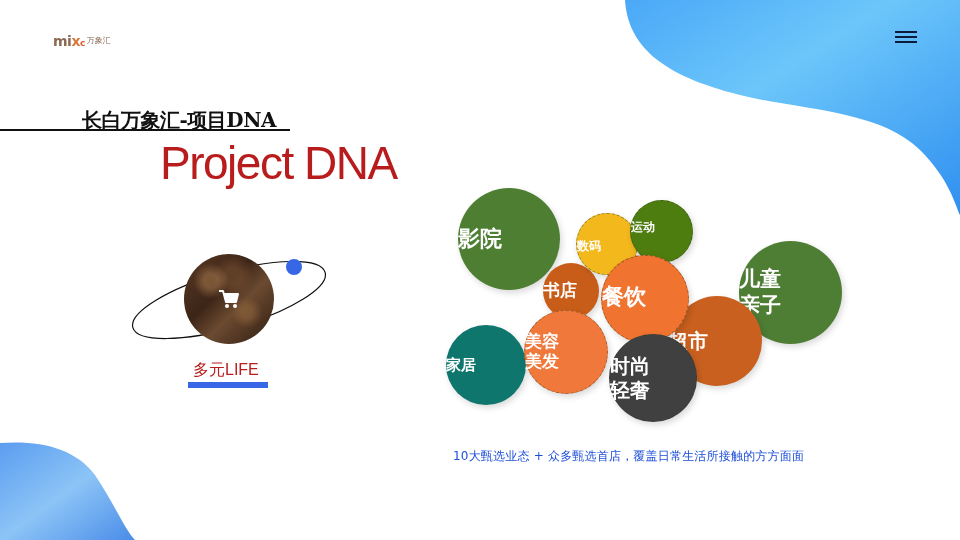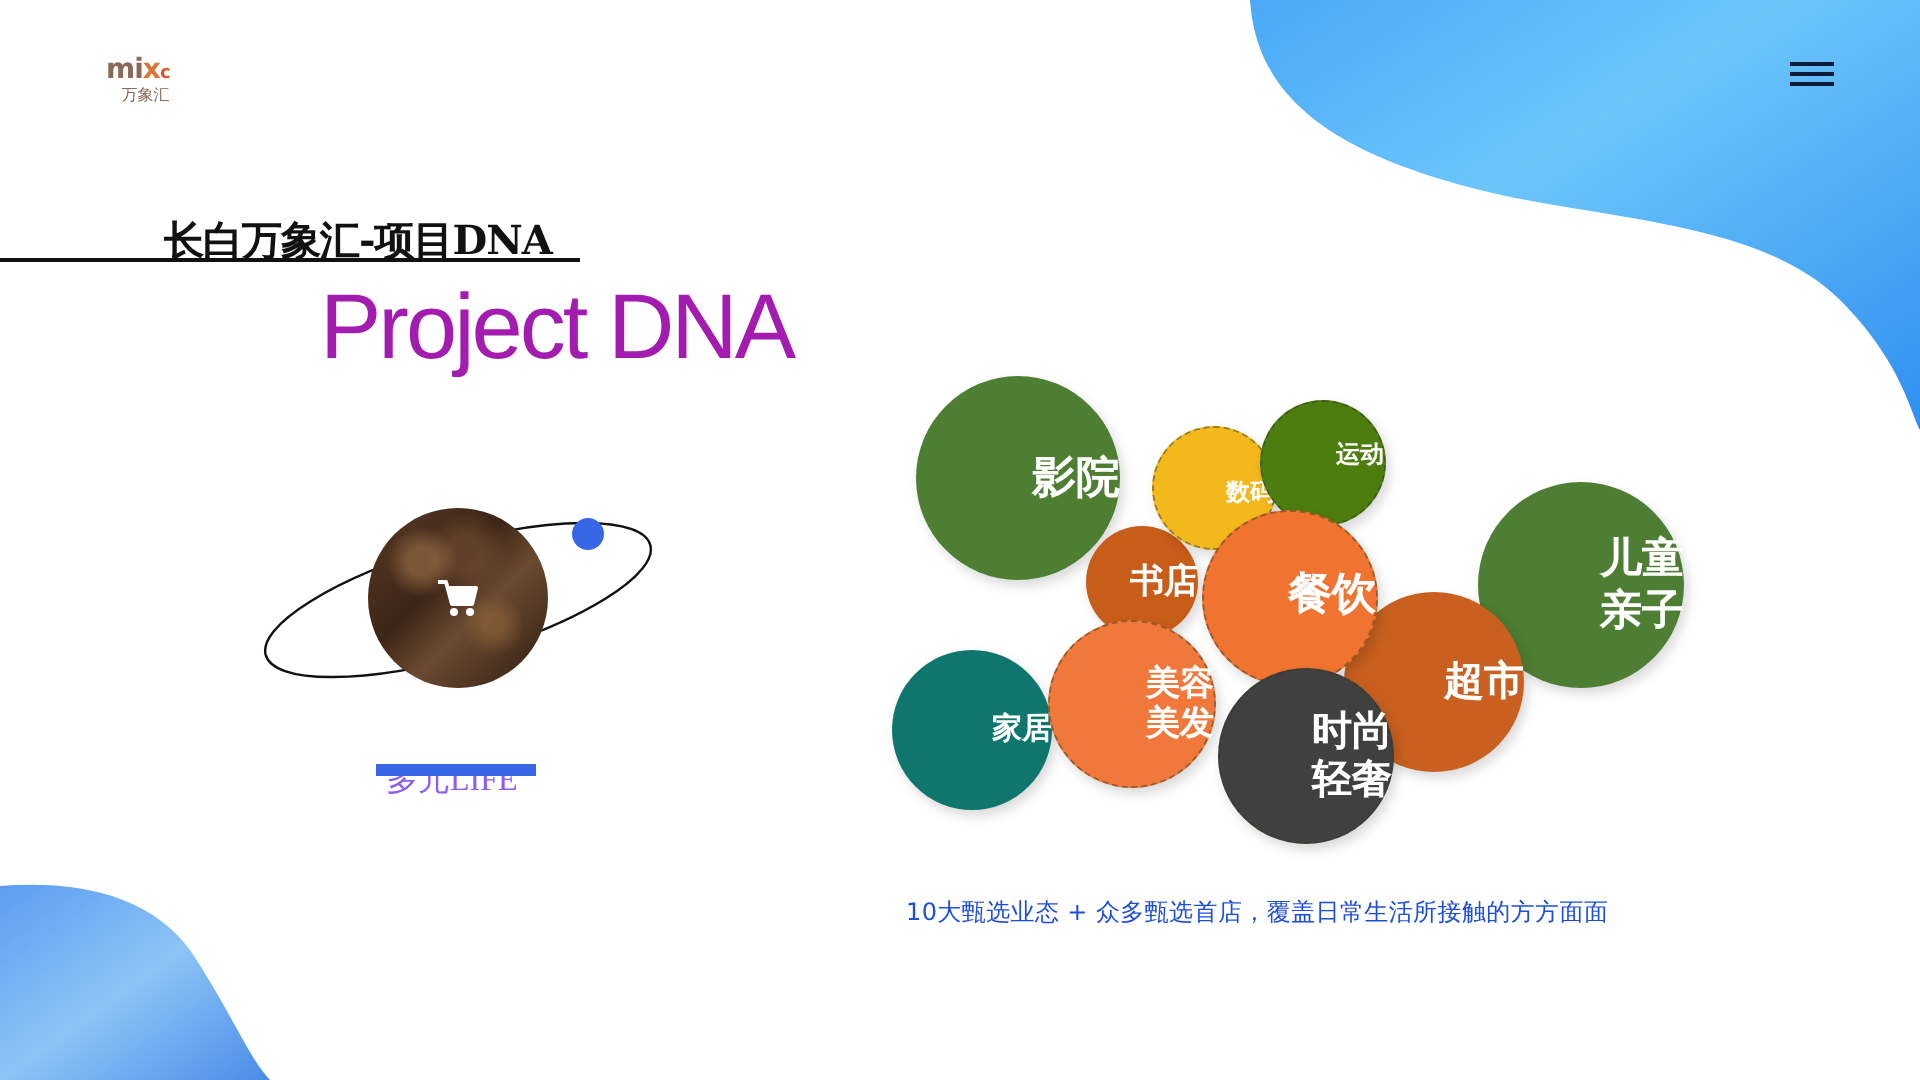--- a/index.html
+++ b/index.html
@@ -1,46 +1,46 @@
 <!DOCTYPE html>
 <html><head>
   <meta charset="utf-8">
   <style>
     * { margin: 0; padding: 0; box-sizing: border-box; }
     html, body { width: 960px; height: 540px; overflow: hidden; background: #ffffff; }
     body { position: relative; font-family: "Liberation Sans", "DejaVu Sans", sans-serif; }
 
     .bg-wave { position: absolute; left: 0; top: 0; width: 960px; height: 540px; pointer-events: none; }
 
-    .logo { position: absolute; left: 53px; top: 28px; display: flex; align-items: flex-end; height: 20px; flex-direction: column; }
+    .logo { position: absolute; left: 53px; top: 28px; display: flex; align-items: flex-end; height: 20px; }
     .logo-mix { font-family: "DejaVu Sans", sans-serif; font-weight: bold; font-size: 14px; color: #8a6a55; letter-spacing: -0.5px; line-height: 1; }
     .logo-mix .x { color: #d9773a; }
     .logo-mix .c { color: #e2552a; font-size: 9px; }
     .logo-cn { font-size: 8px; color: #8a6a55; margin-left: 2px; margin-bottom: 2px; }
 
     .menu-btn { position: absolute; left: 895px; top: 31px; width: 22px; height: 14px; cursor: pointer; }
     .menu-btn span { display: block; height: 2px; background: #0d1b3a; margin-bottom: 3px; }
 
     .title-cn { position: absolute; left: 82px; top: 107px; font-family: "DejaVu Serif", serif; font-weight: bold; font-size: 20px; color: #111; letter-spacing: -0.5px; }
     .title-line { position: absolute; left: 0; top: 129px; width: 290px; height: 2px; background: #111; }
-    .title-en { position: absolute; left: 160px; top: 136px; font-family: "Liberation Sans", sans-serif; font-size: 46px; color: #a21caf; letter-spacing: -1.5px; }
+    .title-en { position: absolute; left: 160px; top: 136px; font-family: "Liberation Sans", sans-serif; font-size: 46px; color: #b91c1c; letter-spacing: -1.5px; }
 
     .orbit { position: absolute; left: 120px; top: 245px; width: 220px; height: 110px; }
     .planet { position: absolute; left: 184px; top: 254px; width: 90px; height: 90px; border-radius: 50%;
       background:
         radial-gradient(circle at 30% 30%, rgba(190,140,90,0.45) 0 8%, transparent 20%),
         radial-gradient(circle at 70% 65%, rgba(170,120,70,0.4) 0 6%, transparent 18%),
         radial-gradient(circle at 55% 25%, rgba(120,80,50,0.6) 0 10%, transparent 25%),
         linear-gradient(135deg, #5a3a25 0%, #3c2517 40%, #6b4a30 60%, #2e1c11 100%);
       display: flex; align-items: center; justify-content: center; }
     .cart-icon { width: 22px; height: 20px; }
-    .life-label { position: absolute; left: 193px; top: 380px; font-family: Liberation Serif, serif; font-size: 16px; color: #8b5cf6; }
+    .life-label { position: absolute; left: 193px; top: 360px; font-family: Liberation Sans, sans-serif; font-size: 16px; color: #b91c1c; }
     .life-bar { position: absolute; left: 188px; top: 382px; width: 80px; height: 6px; background: #3766e6; }
 
-    .bubble { position: absolute; border-radius: 50%; display: flex; align-items: center; justify-content: flex-end; text-align: center;
+    .bubble { position: absolute; border-radius: 50%; display: flex; align-items: center; justify-content: flex-start; text-align: center;
       color: #ffffff; font-family: Liberation Serif, serif; font-weight: bold; line-height: 1.2;
       box-shadow: 2px 3px 6px rgba(0,0,0,0.15); cursor: pointer; }
     .bubble.dashed { outline: none; border: 1px dashed rgba(40,60,30,0.45); }
 
     .caption { position: absolute; left: 453px; top: 448px; font-family: "DejaVu Sans", sans-serif; font-size: 12px; color: #1d4ed8; letter-spacing: 0.2px; }
   </style>
 </head>
 <body>
 
 <svg class="bg-wave" viewBox="0 0 960 540" xmlns="http://www.w3.org/2000/svg">

